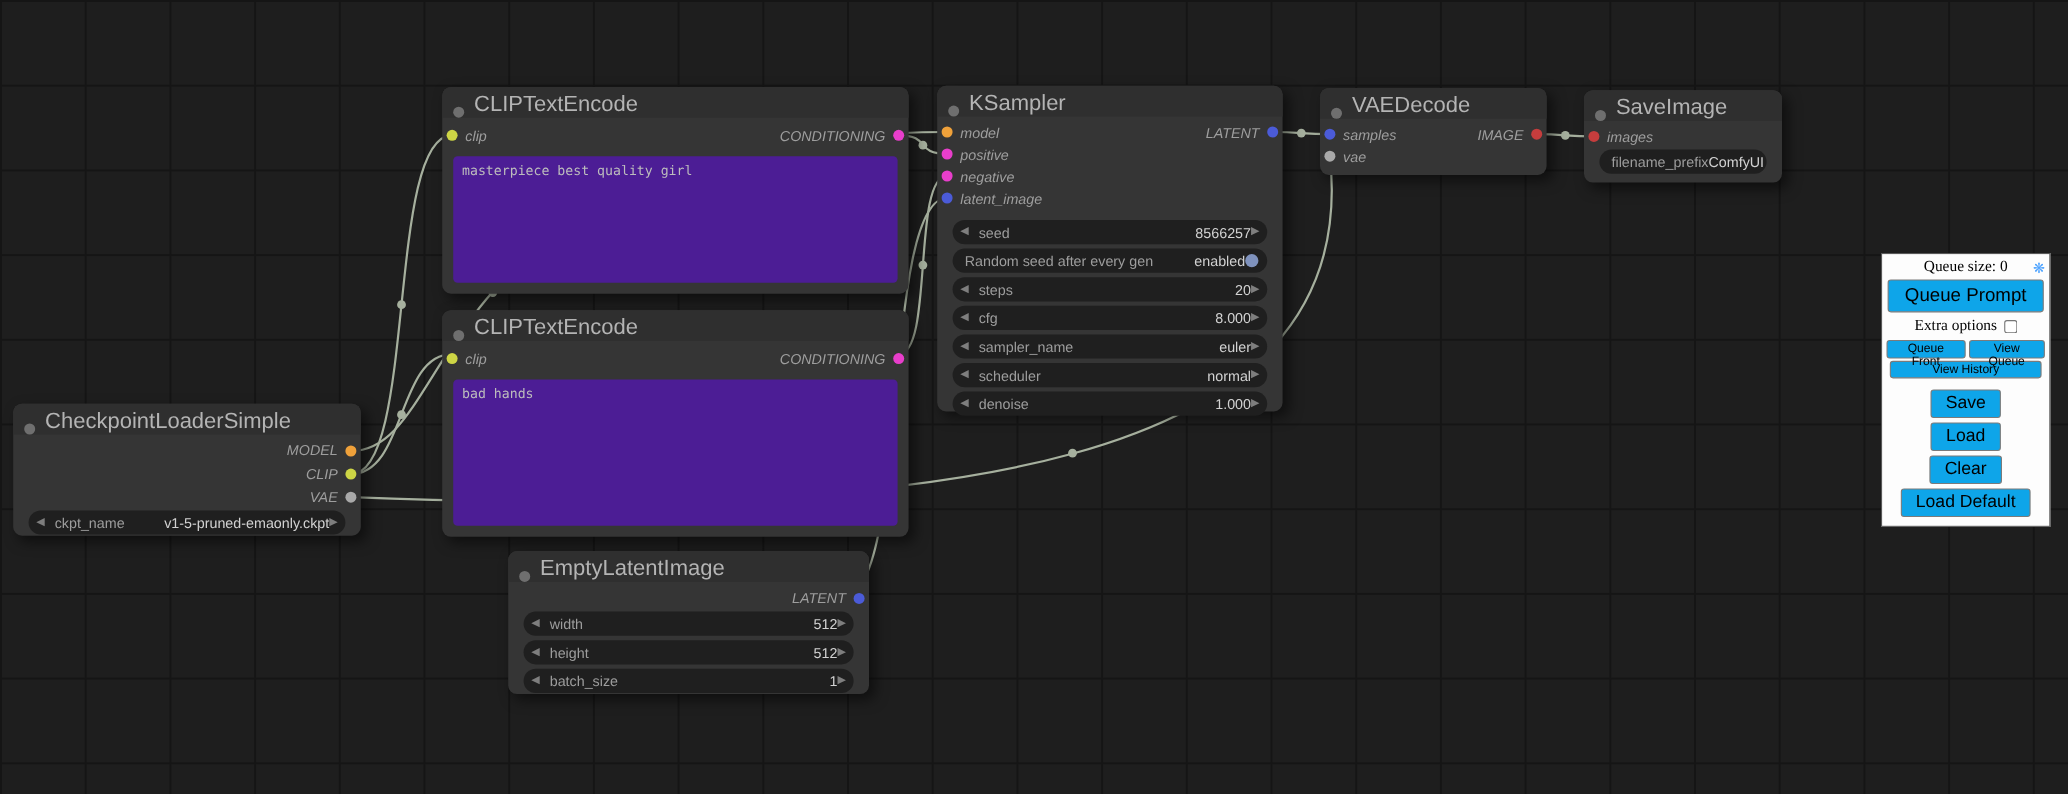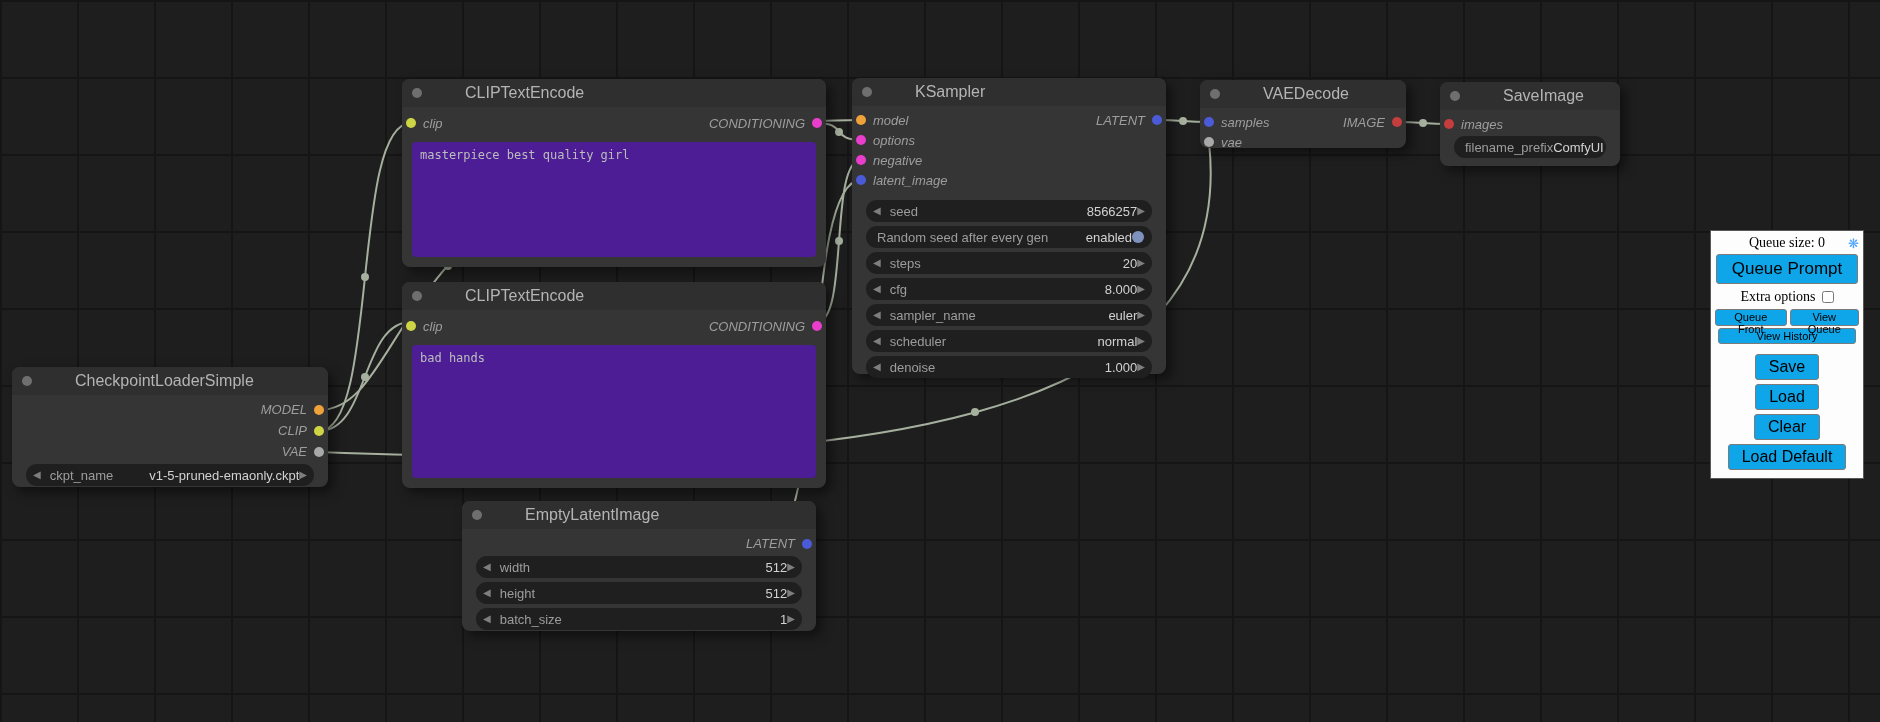--- a/index.html
+++ b/index.html
@@ -18,21 +18,21 @@
   .wire{stroke:#a6b09e;stroke-width:2;fill:none;}
   .linkdot{fill:#a6b09e;}
   
   .node{
     position:absolute;background:#353535;border-radius:8px;
     box-shadow:5px 5px 12px rgba(0,0,0,.5);
     display:flex;flex-direction:column;color:#9e9e9e;font-size:13px;
   }
   .node-title{
     height:28px;flex:none;background:#2f2f2f;border-radius:8px 8px 0 0;
-    display:flex;align-items:center;padding:0 10px;color:#b4b4b4;font-size:16px;gap:34px;
+    display:flex;align-items:flex-end;padding:0 10px;color:#b4b4b4;font-size:20px;
   }
   .collapse-dot{width:10px;height:10px;border-radius:50%;background:#6f6f6f;margin-right:9px;flex:none;}
   .slots{padding-top:4px;font-style:italic;}
   .slot-row{display:flex;align-items:center;height:20px;padding:0 4px;font-size:13px;color:#9e9e9e;}
   .slot-row.tall{height:21px;}
   .slot-in{display:flex;align-items:center;}
   .slot-out{display:flex;align-items:center;margin-left:auto;}
   .dot{width:10px;height:10px;border-radius:50%;flex:none;}
   .slot-in .dot{margin-right:7px;}
   .slot-out .dot{margin-left:7px;}
@@ -167,21 +167,21 @@
         </span>
         <span class="slot-out">
           <span>CONDITIONING</span>
           <span class="dot c-cond"></span>
         </span>
       </div>
     </div>
     <textarea class="node-text" spellcheck="false" style="">bad hands</textarea>
   </div>
 
-  <div class="node" style="left:462px;top:501px;width:354px;height:130px;">
+  <div class="node" style="left:462px;top:501px;width:328px;height:130px;">
     <div class="node-title">
       <span class="collapse-dot"></span>
       <span>EmptyLatentImage</span>
     </div>
     <div class="slots">
       <div class="slot-row tall">
         <span class="slot-out">
           <span>LATENT</span>
           <span class="dot c-latent"></span>
         </span>
@@ -219,21 +219,21 @@
           <span>model</span>
         </span>
         <span class="slot-out">
           <span>LATENT</span>
           <span class="dot c-latent"></span>
         </span>
       </div>
       <div class="slot-row">
         <span class="slot-in">
           <span class="dot c-cond"></span>
-          <span>options</span>
+          <span>positive</span>
         </span>
       </div>
       <div class="slot-row">
         <span class="slot-in">
           <span class="dot c-cond"></span>
           <span>negative</span>
         </span>
       </div>
       <div class="slot-row">
         <span class="slot-in">
@@ -279,21 +279,21 @@
       <span class="arrow">▶</span>
     </div>
     <div class="widget">
       <span class="arrow">◀</span>
       <span class="wname">denoise</span>
       <span class="wvalue">1.000</span>
       <span class="arrow">▶</span>
     </div>
   </div>
 
-  <div class="node" style="left:1200px;top:80px;width:206px;height:68px;">
+  <div class="node" style="left:1200px;top:80px;width:206px;height:79px;">
     <div class="node-title">
       <span class="collapse-dot"></span>
       <span>VAEDecode</span>
     </div>
     <div class="slots">
       <div class="slot-row">
         <span class="slot-in">
           <span class="dot c-latent"></span>
           <span>samples</span>
         </span>

